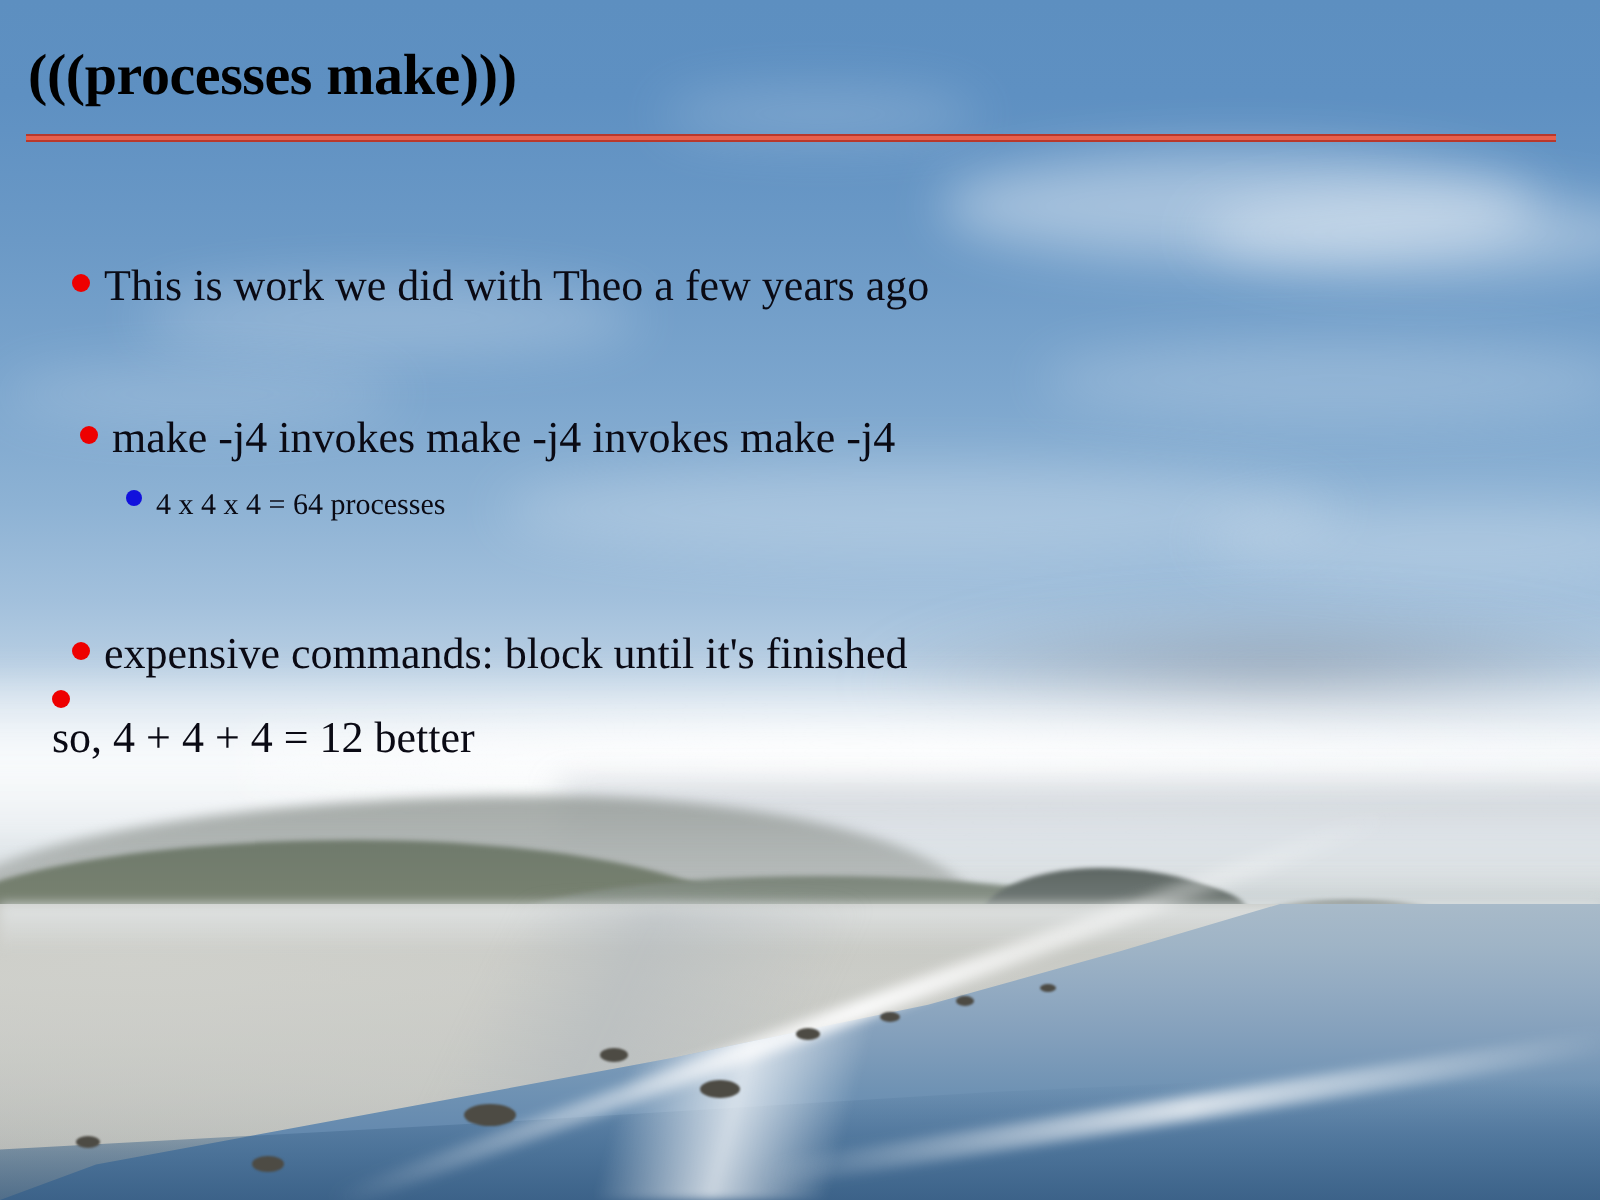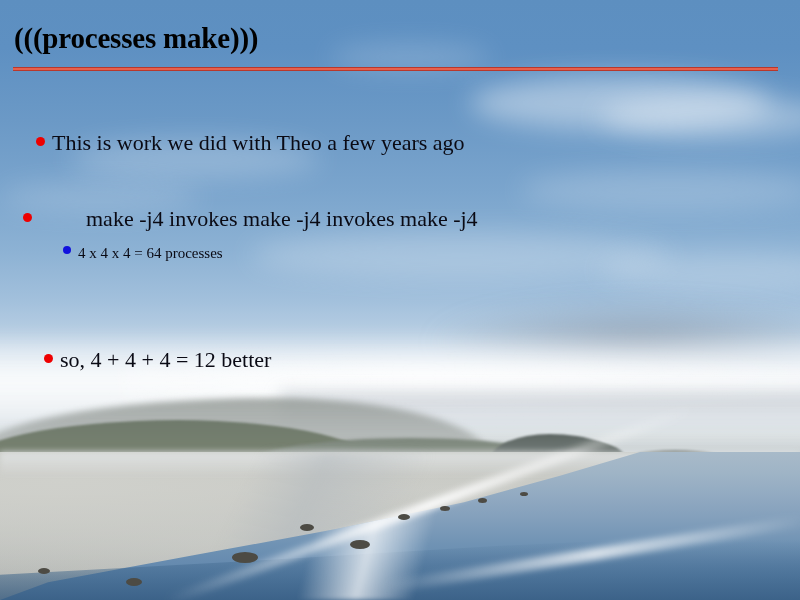--- a/index.html
+++ b/index.html
@@ -234,24 +234,24 @@
   .btxt {
     color: #0a0a14;
     font-size: 22px;
     line-height: 22px;
     margin-left: 7px;
   }
   .lvl2 .btxt { font-size: 15px; line-height: 20px; }
   .lvl2 .dot { width: 8px; height: 8px; top: -4px; }
 
   .row0 { left: 36px; top: 132px; }
-  .row1 { left: 23px; top: 208px; gap: 47px; }
+  .row1 { left: 40px; top: 208px; }
   .row2 { left: 63px; top: 243px; }
   .row3 { left: 36px; top: 316px; }
-  .row4 { left: 44px; top: 349px; }
+  .row4 { left: 19px; top: 349px; flex-direction: column; }
 </style>
 </head>
 <body>
 
 <div id="slide">
 
   <div class="bg-layer bg-sky"></div>
   <div class="cloud c3"></div>
   <div class="cloud c1"></div>
   <div class="cloud c2"></div>
@@ -306,20 +306,24 @@
     <div class="bullet-row row1 lvl1">
       <span class="dot red"></span>
       <span class="btxt">make -j4 invokes make -j4 invokes make -j4</span>
     </div>
 
     <div class="bullet-row row2 lvl2">
       <span class="dot blue"></span>
       <span class="btxt">4 x 4 x 4 = 64 processes</span>
     </div>
 
+    <div class="bullet-row row3 lvl1">
+      <span class="dot red"></span>
+      <span class="btxt">expensive commands: block until it's finished</span>
+    </div>
 
     <div class="bullet-row row4 lvl1">
       <span class="dot red"></span>
       <span class="btxt">so, 4 + 4 + 4 = 12 better</span>
     </div>
 
   </div>
 </div>
 
 </body></html>

